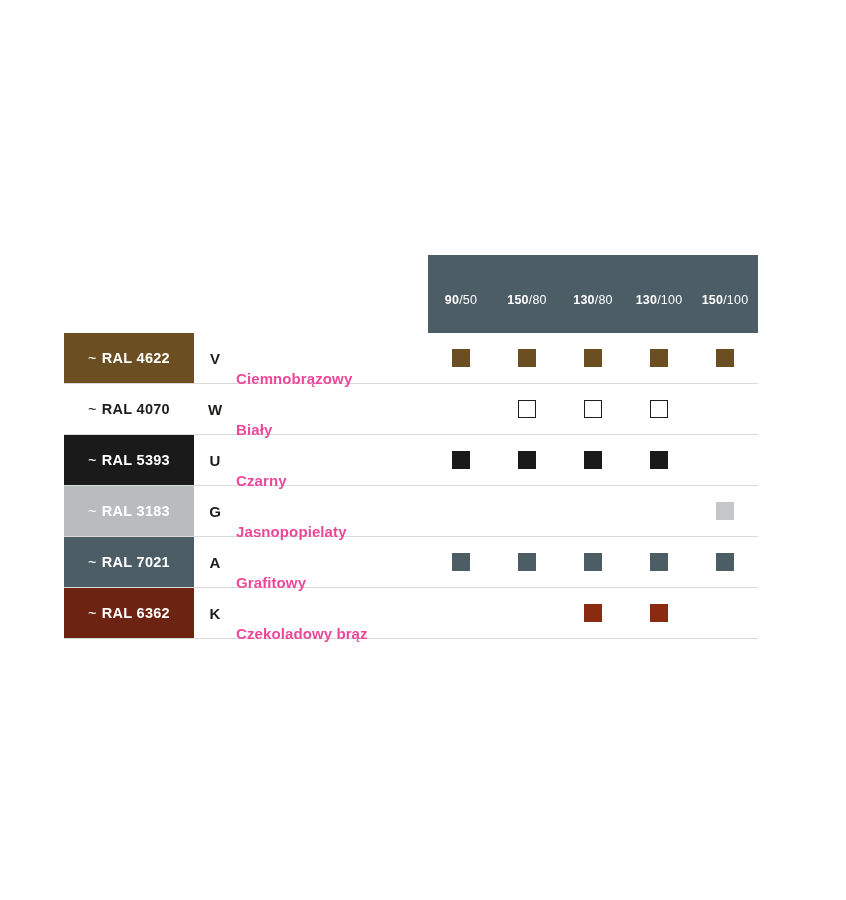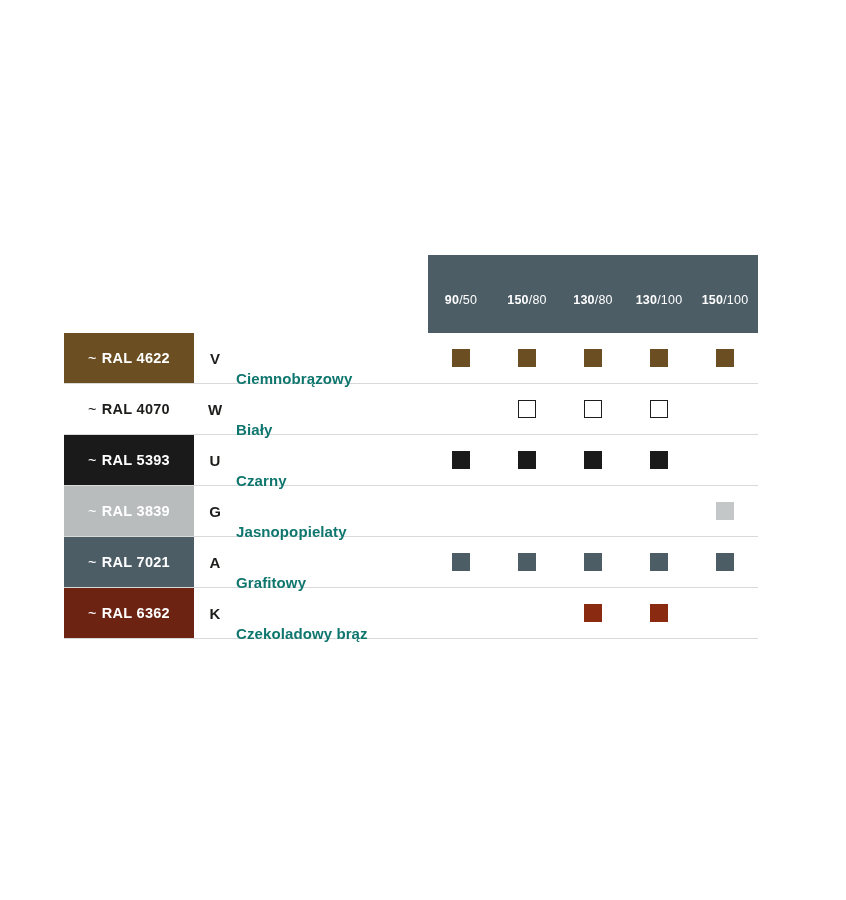--- a/index.html
+++ b/index.html
@@ -90,21 +90,21 @@
   .code-letter {
     width: 42px;
     text-align: center;
     font-size: 15px;
     font-weight: bold;
     color: #1d1d1b;
   }
   .color-name {
     font-size: 15px;
     font-weight: bold;
-    color: #0f766e;
+    color: #ec4899;
     letter-spacing: .1px;
     margin-top: 40px;
   }
 
   .swatches {
     flex: 1 1 auto;
     display: flex;
     align-items: center;
   }
   .swatch-cell {
@@ -208,21 +208,21 @@
           </div>
           <div class="swatch-cell">
             <span class="dot" style="background: rgb(26, 26, 26);"></span>
           </div>
           <div class="swatch-cell"></div>
         </div>
       </div>
       <div class="row">
         <div class="ral-cell" style="background: rgb(184, 188, 189); color: rgb(255, 255, 255);">
           <span class="tilde">~</span>
-          <span>RAL 3839</span>
+          <span>RAL 3183</span>
         </div>
         <div class="name-cell">
           <div class="code-letter">G</div>
           <div class="color-name">Jasnopopielaty</div>
         </div>
         <div class="swatches">
           <div class="swatch-cell"></div>
           <div class="swatch-cell"></div>
           <div class="swatch-cell"></div>
           <div class="swatch-cell"></div>

